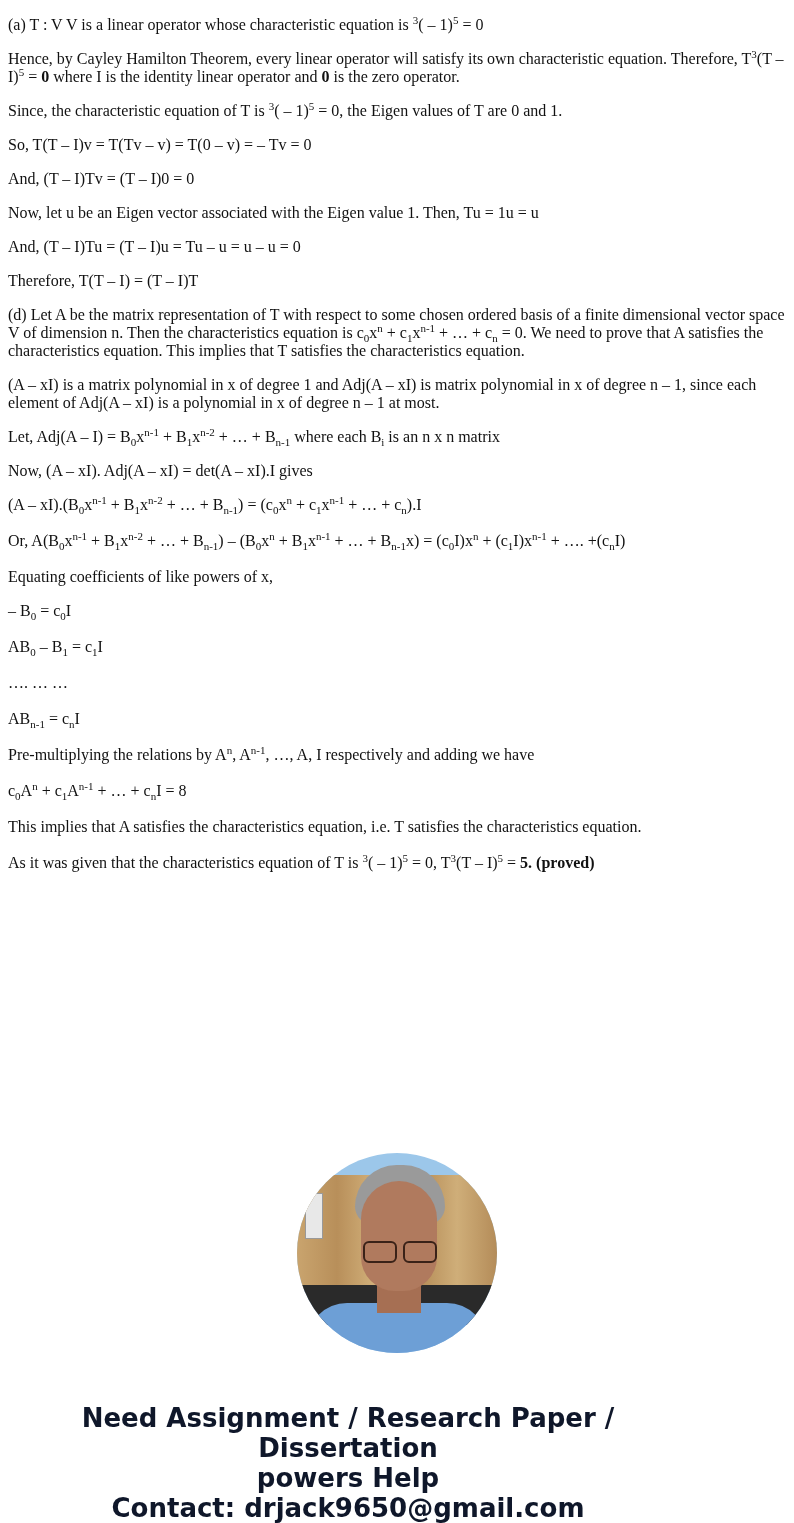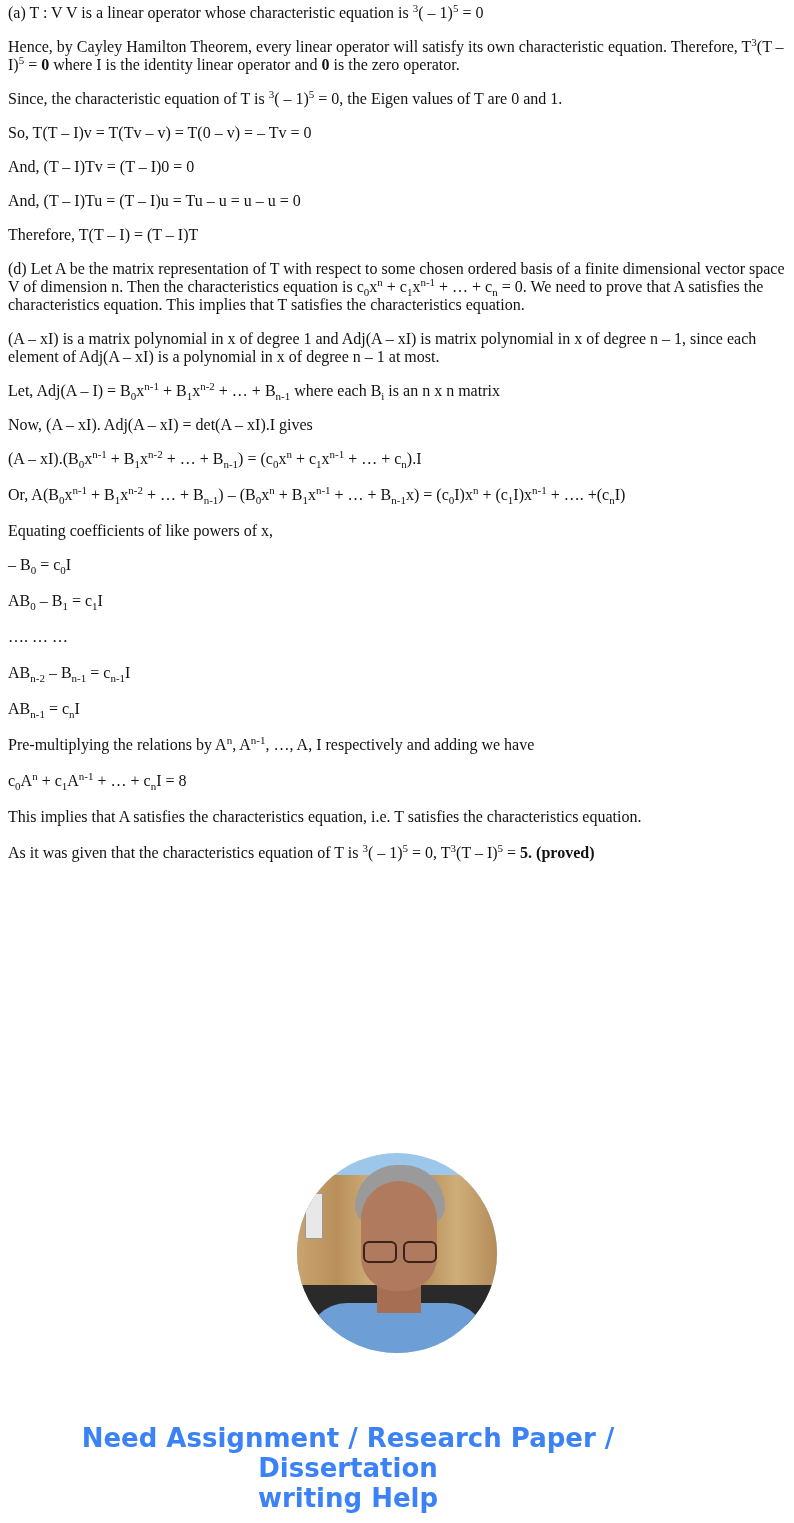--- a/index.html
+++ b/index.html
@@ -7,21 +7,21 @@
     width: 794px;
     height: 1523px;
     overflow: hidden;
     font-family: "Liberation Serif", serif;
     font-size: 16px;
     color: #111111;
     position: relative;
   }
   .content { position: absolute; left: 8px; top: 0; width: 780px; }
   .para { margin: 0 0 16px 0; line-height: 18px; }
-  .para.first { margin-top: 4px; }
+  .para.first { margin-top: 16px; }
   sup, sub { font-size: 11px; line-height: 0; }
   sup { vertical-align: 6px; }
   sub { vertical-align: -4px; }
   b { font-weight: bold; }
   .gap-sm { margin-bottom: 18px; }
   .avatar-wrap {
     position: absolute;
     left: 297px;
     top: 1153px;
     width: 200px;
@@ -65,37 +65,37 @@
     background: #a66f53;
   }
   .footer {
     position: absolute;
     left: 0; top: 1403px; width: 696px;
     text-align: center;
     font-family: "DejaVu Sans", sans-serif;
     font-weight: bold;
     font-size: 26px;
     line-height: 30px;
-    color: #3b82f6;
-    margin-top: 20px;
+    color: #0f172a;
   }
 </style>
 </head>
 <body>
 
 <div class="content">
 
   <p class="para first"><span>(a) T : V V is a linear operator whose characteristic equation is </span><sup>3</sup><span>( – 1)</span><sup>5</sup><span> = 0</span></p>
 
   <p class="para"><span>Hence, by Cayley Hamilton Theorem, every linear operator will satisfy its own characteristic equation. Therefore, T</span><sup>3</sup><span>(T – I)</span><sup>5</sup><span> = </span><b>0</b><span> where I is the identity linear operator and </span><b>0</b><span> is the zero operator.</span></p>
 
   <p class="para"><span>Since, the characteristic equation of T is </span><sup>3</sup><span>( – 1)</span><sup>5</sup><span> = 0, the Eigen values of T are 0 and 1.</span></p>
 
   <p class="para">So, T(T – I)v = T(Tv – v) = T(0 – v) = – Tv = 0</p>
   <p class="para">And, (T – I)Tv = (T – I)0 = 0</p>
+  <p class="para">Now, let u be an Eigen vector associated with the Eigen value 1. Then, Tu = 1u = u</p>
   <p class="para">And, (T – I)Tu = (T – I)u = Tu – u = u – u = 0</p>
   <p class="para">Therefore, T(T – I) = (T – I)T</p>
 
   <p class="para"><span>(d) Let A be the matrix representation of T with respect to some chosen ordered basis of a finite dimensional vector space V of dimension n. Then the characteristics equation is c</span><sub>0</sub><span>x</span><sup>n</sup><span> + c</span><sub>1</sub><span>x</span><sup>n-1</sup><span> + … + c</span><sub>n</sub><span> = 0. We need to prove that A satisfies the characteristics equation. This implies that T satisfies the characteristics equation.</span></p>
 
 
   <p class="para">(A – xI) is a matrix polynomial in x of degree 1 and Adj(A – xI) is matrix polynomial in x of degree n – 1, since each element of Adj(A – xI) is a polynomial in x of degree n – 1 at most.</p>
 
   <p class="para"><span>Let, Adj(A – I) = B</span><sub>0</sub><span>x</span><sup>n-1</sup><span> + B</span><sub>1</sub><span>x</span><sup>n-2</sup><span> + … + B</span><sub>n-1</sub><span> where each B</span><sub>i</sub><span> is an n x n matrix</span></p>
 
@@ -107,21 +107,20 @@
 
   <p class="para">Equating coefficients of like powers of x,</p>
 
   <p class="para gap-sm"><span>– B</span><sub>0</sub><span> = c</span><sub>0</sub><span>I</span></p>
 
   <p class="para gap-sm"><span>AB</span><sub>0</sub><span> – B</span><sub>1</sub><span> = c</span><sub>1</sub><span>I</span></p>
 
 
   <p class="para gap-sm">…. … …</p>
 
-  <p class="para gap-sm"><span>AB</span><sub>n-2</sub><span> – B</span><sub>n-1</sub><span> = c</span><sub>n-1</sub><span>I</span></p>
 
   <p class="para gap-sm"><span>AB</span><sub>n-1</sub><span> = c</span><sub>n</sub><span>I</span></p>
 
   <p class="para gap-sm"><span>Pre-multiplying the relations by A</span><sup>n</sup><span>, A</span><sup>n-1</sup><span>, …, A, I respectively and adding we have</span></p>
 
   <p class="para gap-sm"><span>c</span><sub>0</sub><span>A</span><sup>n</sup><span> + c</span><sub>1</sub><span>A</span><sup>n-1</sup><span> + … + c</span><sub>n</sub><span>I = 8</span></p>
 
   <p class="para gap-sm">This implies that A satisfies the characteristics equation, i.e. T satisfies the characteristics equation.</p>
 
   <p class="para"><span>As it was given that the characteristics equation of T is </span><sup>3</sup><span>( – 1)</span><sup>5</sup><span> = 0, T</span><sup>3</sup><span>(T – I)</span><sup>5</sup><span> = </span><b>5. (proved)</b></p>
@@ -134,14 +133,15 @@
   <div class="avatar-shirt"></div>
   <div class="avatar-neck"></div>
   <div class="avatar-hair"></div>
   <div class="avatar-face"></div>
   <div class="avatar-glasses-l"></div>
   <div class="avatar-glasses-r"></div>
 </div>
 
 <div class="footer">
   <div>Need Assignment / Research Paper / Dissertation</div>
-  <div>writing Help</div>
+  <div>powers Help</div>
+  <div>Contact: drjack9650@gmail.com</div>
 </div>
 
 </body></html>

